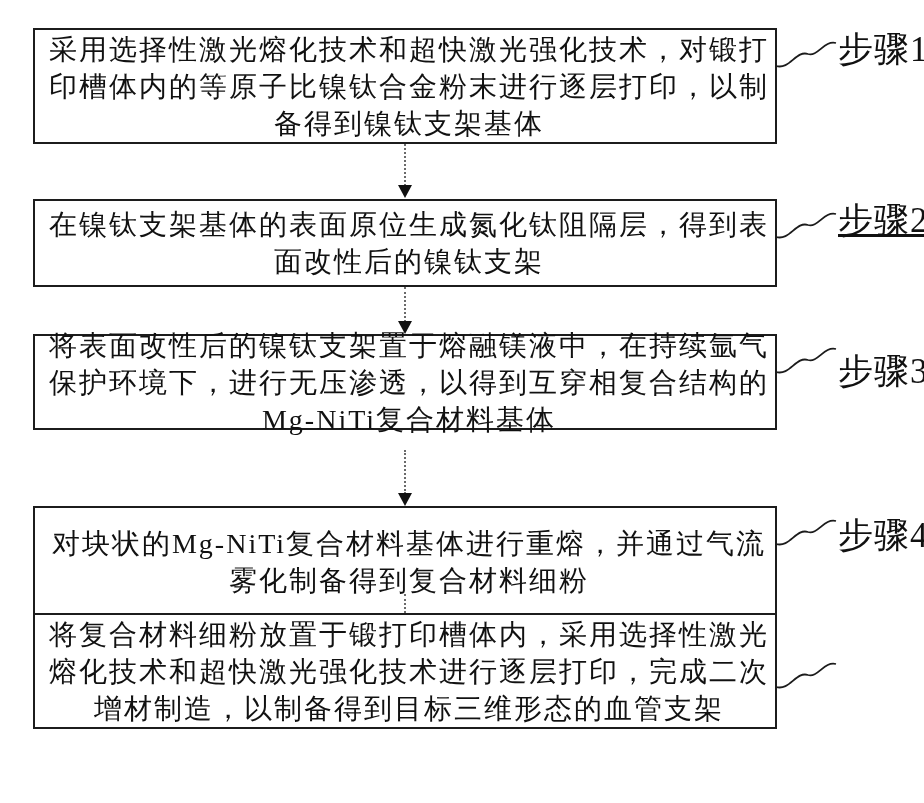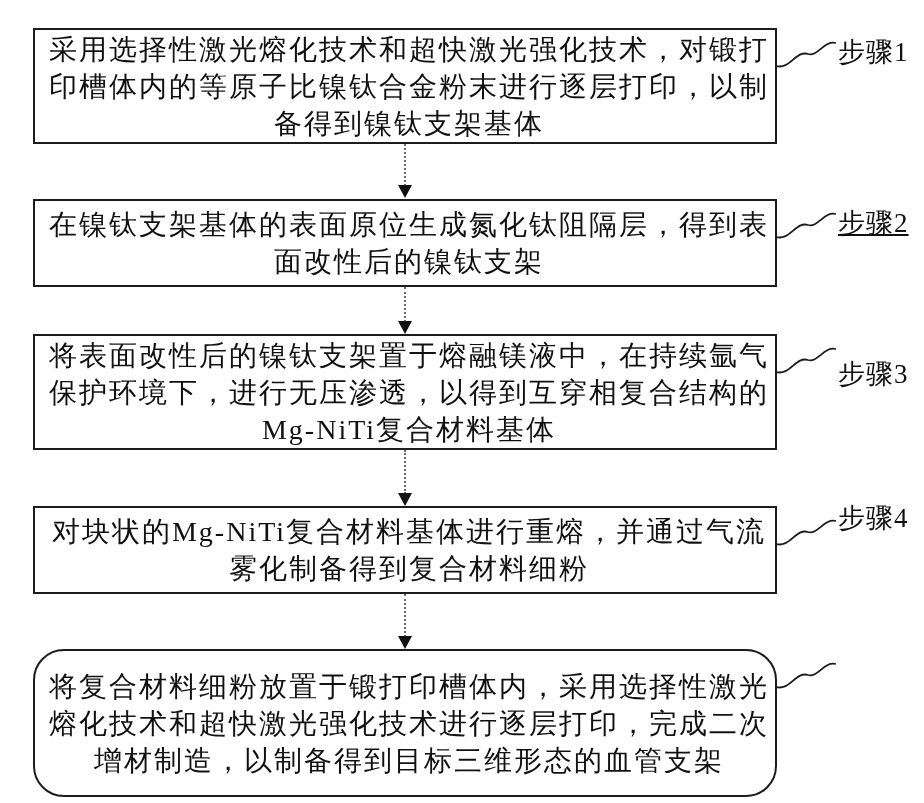--- a/index.html
+++ b/index.html
@@ -25,25 +25,24 @@
     font-size:28px;
     line-height:37px;
     letter-spacing:2px;
     color:#111;
     white-space:pre-line;
     padding-left:8px;
   }
   .step-label{
     position:absolute;
     left:838px;width:86px;
-    font-size:27px;
+    font-size:35px;
     color:#111;
     letter-spacing:1px;
     white-space:nowrap;
-    margin-top:8px;
   }
   .squiggle{
     position:absolute;
     left:774px;width:64px;height:36px;
   }
   .arrow{
     position:absolute;
     left:398px;width:14px;
   }
   .arrow .shaft{
@@ -88,50 +87,50 @@
   <svg class="squiggle" style="top:207px;" viewBox="0 0 64 36">
     <path d="M2,30 C16,34 22,14 34,18 C44,21 50,4 62,7" fill="none" stroke="#1c1c1c" stroke-width="1.8"></path>
   </svg>
   <div class="step-label" style="top:197px;text-decoration:underline;">步骤2</div>
 
   <div class="arrow" style="top:287px;height:47px;">
     <div class="shaft"></div>
     <div class="head"></div>
   </div>
 
-  <div class="box" style="top:334px;height:116px;">
+  <div class="box" style="top:334px;height:96px;">
     <span class="box-text">将表面改性后的镍钛支架置于熔融镁液中，在持续氩气
 保护环境下，进行无压渗透，以得到互穿相复合结构的
 Mg-NiTi复合材料基体</span>
   </div>
   <svg class="squiggle" style="top:342px;" viewBox="0 0 64 36">
     <path d="M2,30 C16,34 22,14 34,18 C44,21 50,4 62,7" fill="none" stroke="#1c1c1c" stroke-width="1.8"></path>
   </svg>
   <div class="step-label" style="top:348px;">步骤3</div>
 
   <div class="arrow" style="top:450px;height:56px;">
     <div class="shaft"></div>
     <div class="head"></div>
   </div>
 
-  <div class="box" style="top:506px;height:88px;">
+  <div class="box" style="top:506px;height:112px;">
     <span class="box-text">对块状的Mg-NiTi复合材料基体进行重熔，并通过气流
 雾化制备得到复合材料细粉</span>
   </div>
   <svg class="squiggle" style="top:514px;" viewBox="0 0 64 36">
     <path d="M2,30 C16,34 22,14 34,18 C44,21 50,4 62,7" fill="none" stroke="#1c1c1c" stroke-width="1.8"></path>
   </svg>
-  <div class="step-label" style="top:492px;">步骤4</div>
+  <div class="step-label" style="top:512px;">步骤4</div>
 
   <div class="arrow" style="top:594px;height:55px;">
     <div class="shaft"></div>
     <div class="head"></div>
   </div>
 
-  <div class="box" style="top:649px;height:148px;border-radius:31px;">
+  <div class="box" style="top:613px;height:116px;">
     <span class="box-text">将复合材料细粉放置于锻打印槽体内，采用选择性激光
 熔化技术和超快激光强化技术进行逐层打印，完成二次
 增材制造，以制备得到目标三维形态的血管支架</span>
   </div>
   <svg class="squiggle" style="top:657px;" viewBox="0 0 64 36">
     <path d="M2,30 C16,34 22,14 34,18 C44,21 50,4 62,7" fill="none" stroke="#1c1c1c" stroke-width="1.8"></path>
   </svg>
 
 </div>
 

